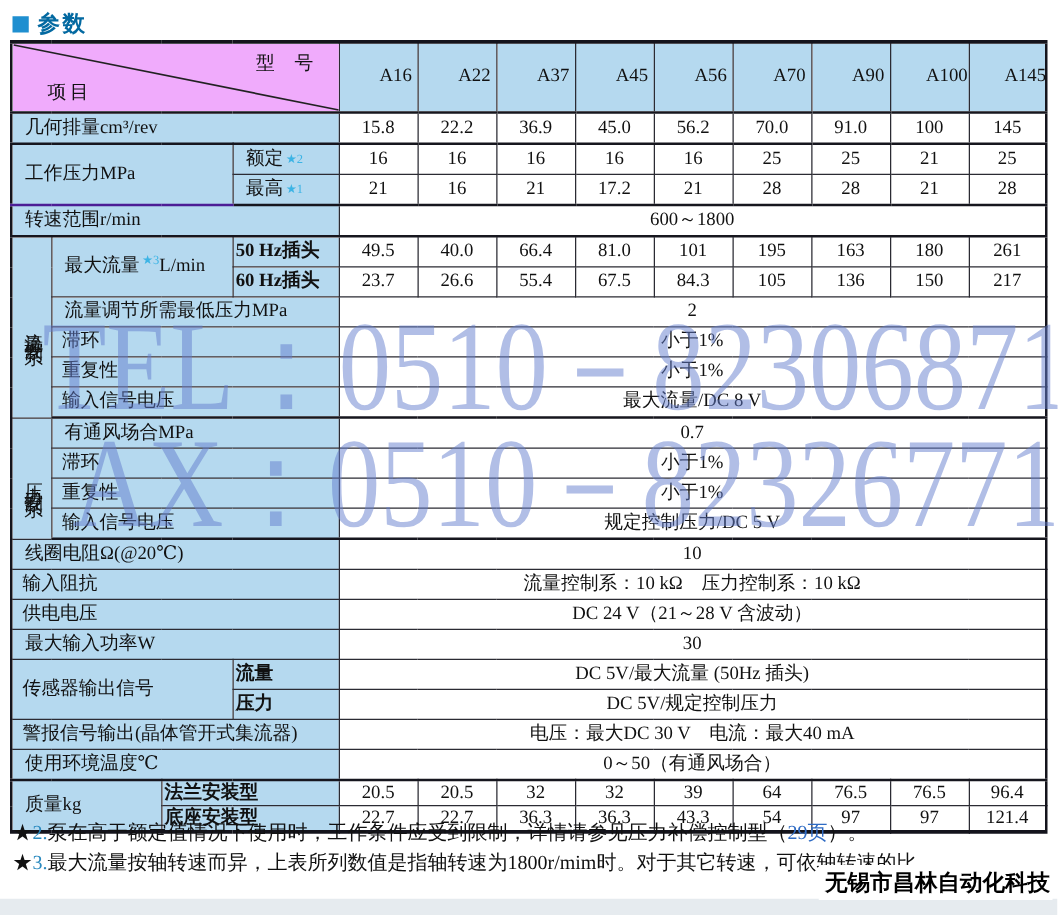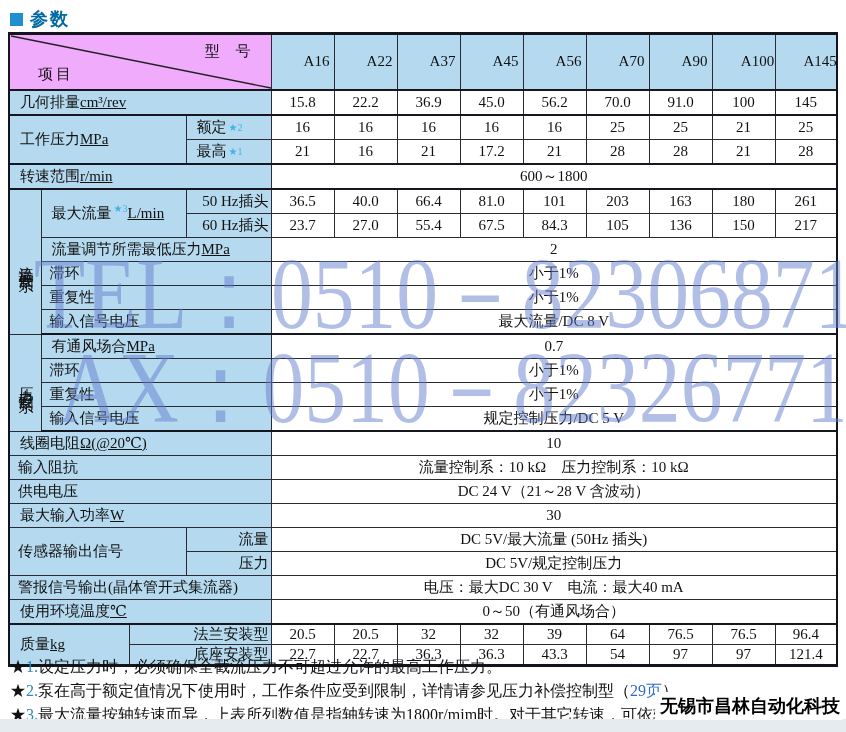--- a/index.html
+++ b/index.html
@@ -7,27 +7,27 @@
        font-family:"Liberation Serif","DejaVu Serif",serif;color:#111;}
   .titlebar{position:absolute;top:7px;left:10px;display:flex;align-items:center;gap:7px;
             font-family:"Liberation Sans","DejaVu Sans",sans-serif;}
   .sqicon{width:13px;height:13px;background:#1f8fd0;display:inline-block;}
   .ttl{font-size:18px;font-weight:bold;color:#0369a1;letter-spacing:2px;}
 
   table.spec{position:absolute;top:32px;left:8px;border-collapse:collapse;table-layout:fixed;
              width:830px;border:2px solid #14141c;border-top:3px solid #14141c;border-bottom:3px solid #14141c;}
   td{border:1px solid #2b2b33;height:23px;font-size:15px;line-height:1.15;padding:0;overflow:hidden;}
   tr.sect>td{border-bottom:2px solid #16161e;}
-  td.bb2{border-bottom:2px solid #0f172a;}
+  td.bb2{border-bottom:2px solid #4c1d95;}
   .lbl{background:#b5d9ef;text-align:left;padding:0 8px;}
   .val{background:#fff;text-align:center;}
   .model{background:#b5d9ef;text-align:center;font-size:15px;}
-  .ctr{text-align:right;padding:0 2px;}
+  .ctr{text-align:left;padding:0 2px;font-weight:bold;}
   .fx{display:flex;justify-content:flex-start;align-items:center;padding:0 12px 0 2px;}
-  .unit{white-space:nowrap;text-decoration:underline;}
+  .unit{white-space:nowrap;}
   .note{color:#3cb4e5;font-size:10px;vertical-align:super;line-height:1;margin-left:2px;}
   .vtx{background:#b5d9ef;writing-mode:vertical-rl;text-orientation:upright;text-align:center;
        letter-spacing:3px;padding:4px 0;font-size:15px;}
   .hrow td{height:54px;padding-left:28px;}
   tr.short>td{height:19px;}
   td.diag{background:#f0abfc;position:relative;padding:0;}
   .corner-top{position:absolute;top:8px;right:14px;letter-spacing:6px;font-size:15px;}
   .corner-bot{position:absolute;bottom:6px;left:12px;letter-spacing:3px;font-size:15px;margin-left:16px;}
 
   .footnotes{position:absolute;left:10px;top:655px;width:828px;font-size:16px;line-height:24px;}
@@ -159,34 +159,34 @@
 
   <tr>
     <td class="vtx" rowspan="6">流量控制系</td>
     <td class="lbl" colspan="2" rowspan="2">
       <div class="fx">
             <span><span>最大流量</span><sup class="note">★3</sup></span>
       <span class="unit">L/min</span>
           </div>
     </td>
     <td class="lbl ctr">50 Hz插头</td>
-  <td class="val">36.5</td>
+  <td class="val">49.5</td>
         <td class="val">40.0</td>
         <td class="val">66.4</td>
         <td class="val">81.0</td>
         <td class="val">101</td>
-        <td class="val">203</td>
+        <td class="val">195</td>
         <td class="val">163</td>
         <td class="val">180</td>
         <td class="val">261</td>
       </tr>
   <tr>
     <td class="lbl ctr">60 Hz插头</td>
   <td class="val">23.7</td>
-        <td class="val">27.0</td>
+        <td class="val">26.6</td>
         <td class="val">55.4</td>
         <td class="val">67.5</td>
         <td class="val">84.3</td>
         <td class="val">105</td>
         <td class="val">136</td>
         <td class="val">150</td>
         <td class="val">217</td>
       </tr>
   <tr>
     <td class="lbl" colspan="3">
@@ -311,21 +311,20 @@
         <td class="val">43.3</td>
         <td class="val">54</td>
         <td class="val">97</td>
         <td class="val">97</td>
         <td class="val">121.4</td>
       </tr>
 </tbody>
   </table>
 
 <div class="footnotes">
-  <div class="fn"><span class="star">★</span><span class="num">1.</span><span>设定压力时，必须确保全截流压力不可超过允许的最高工作压力。</span></div>
   <div class="fn"><span class="star">★</span><span class="num">2.</span><span>泵在高于额定值情况下使用时，工作条件应受到限制，详情请参见压力补偿控制型（</span><span class="link">29页</span><span>）。</span></div>
   <div class="fn"><span class="star">★</span><span class="num">3.</span><span>最大流量按轴转速而异，上表所列数值是指轴转速为1800r/mim时。对于其它转速，可依轴转速的比</span></div>
 </div>
 
 <div class="wm" id="wm1">TEL：0510－82306871</div>
 <div class="wm" id="wm2">AX：0510－82326771</div>
 <div class="vendor">无锡市昌林自动化科技</div>
 <div class="btmstrip"></div>
 
 </body></html>

